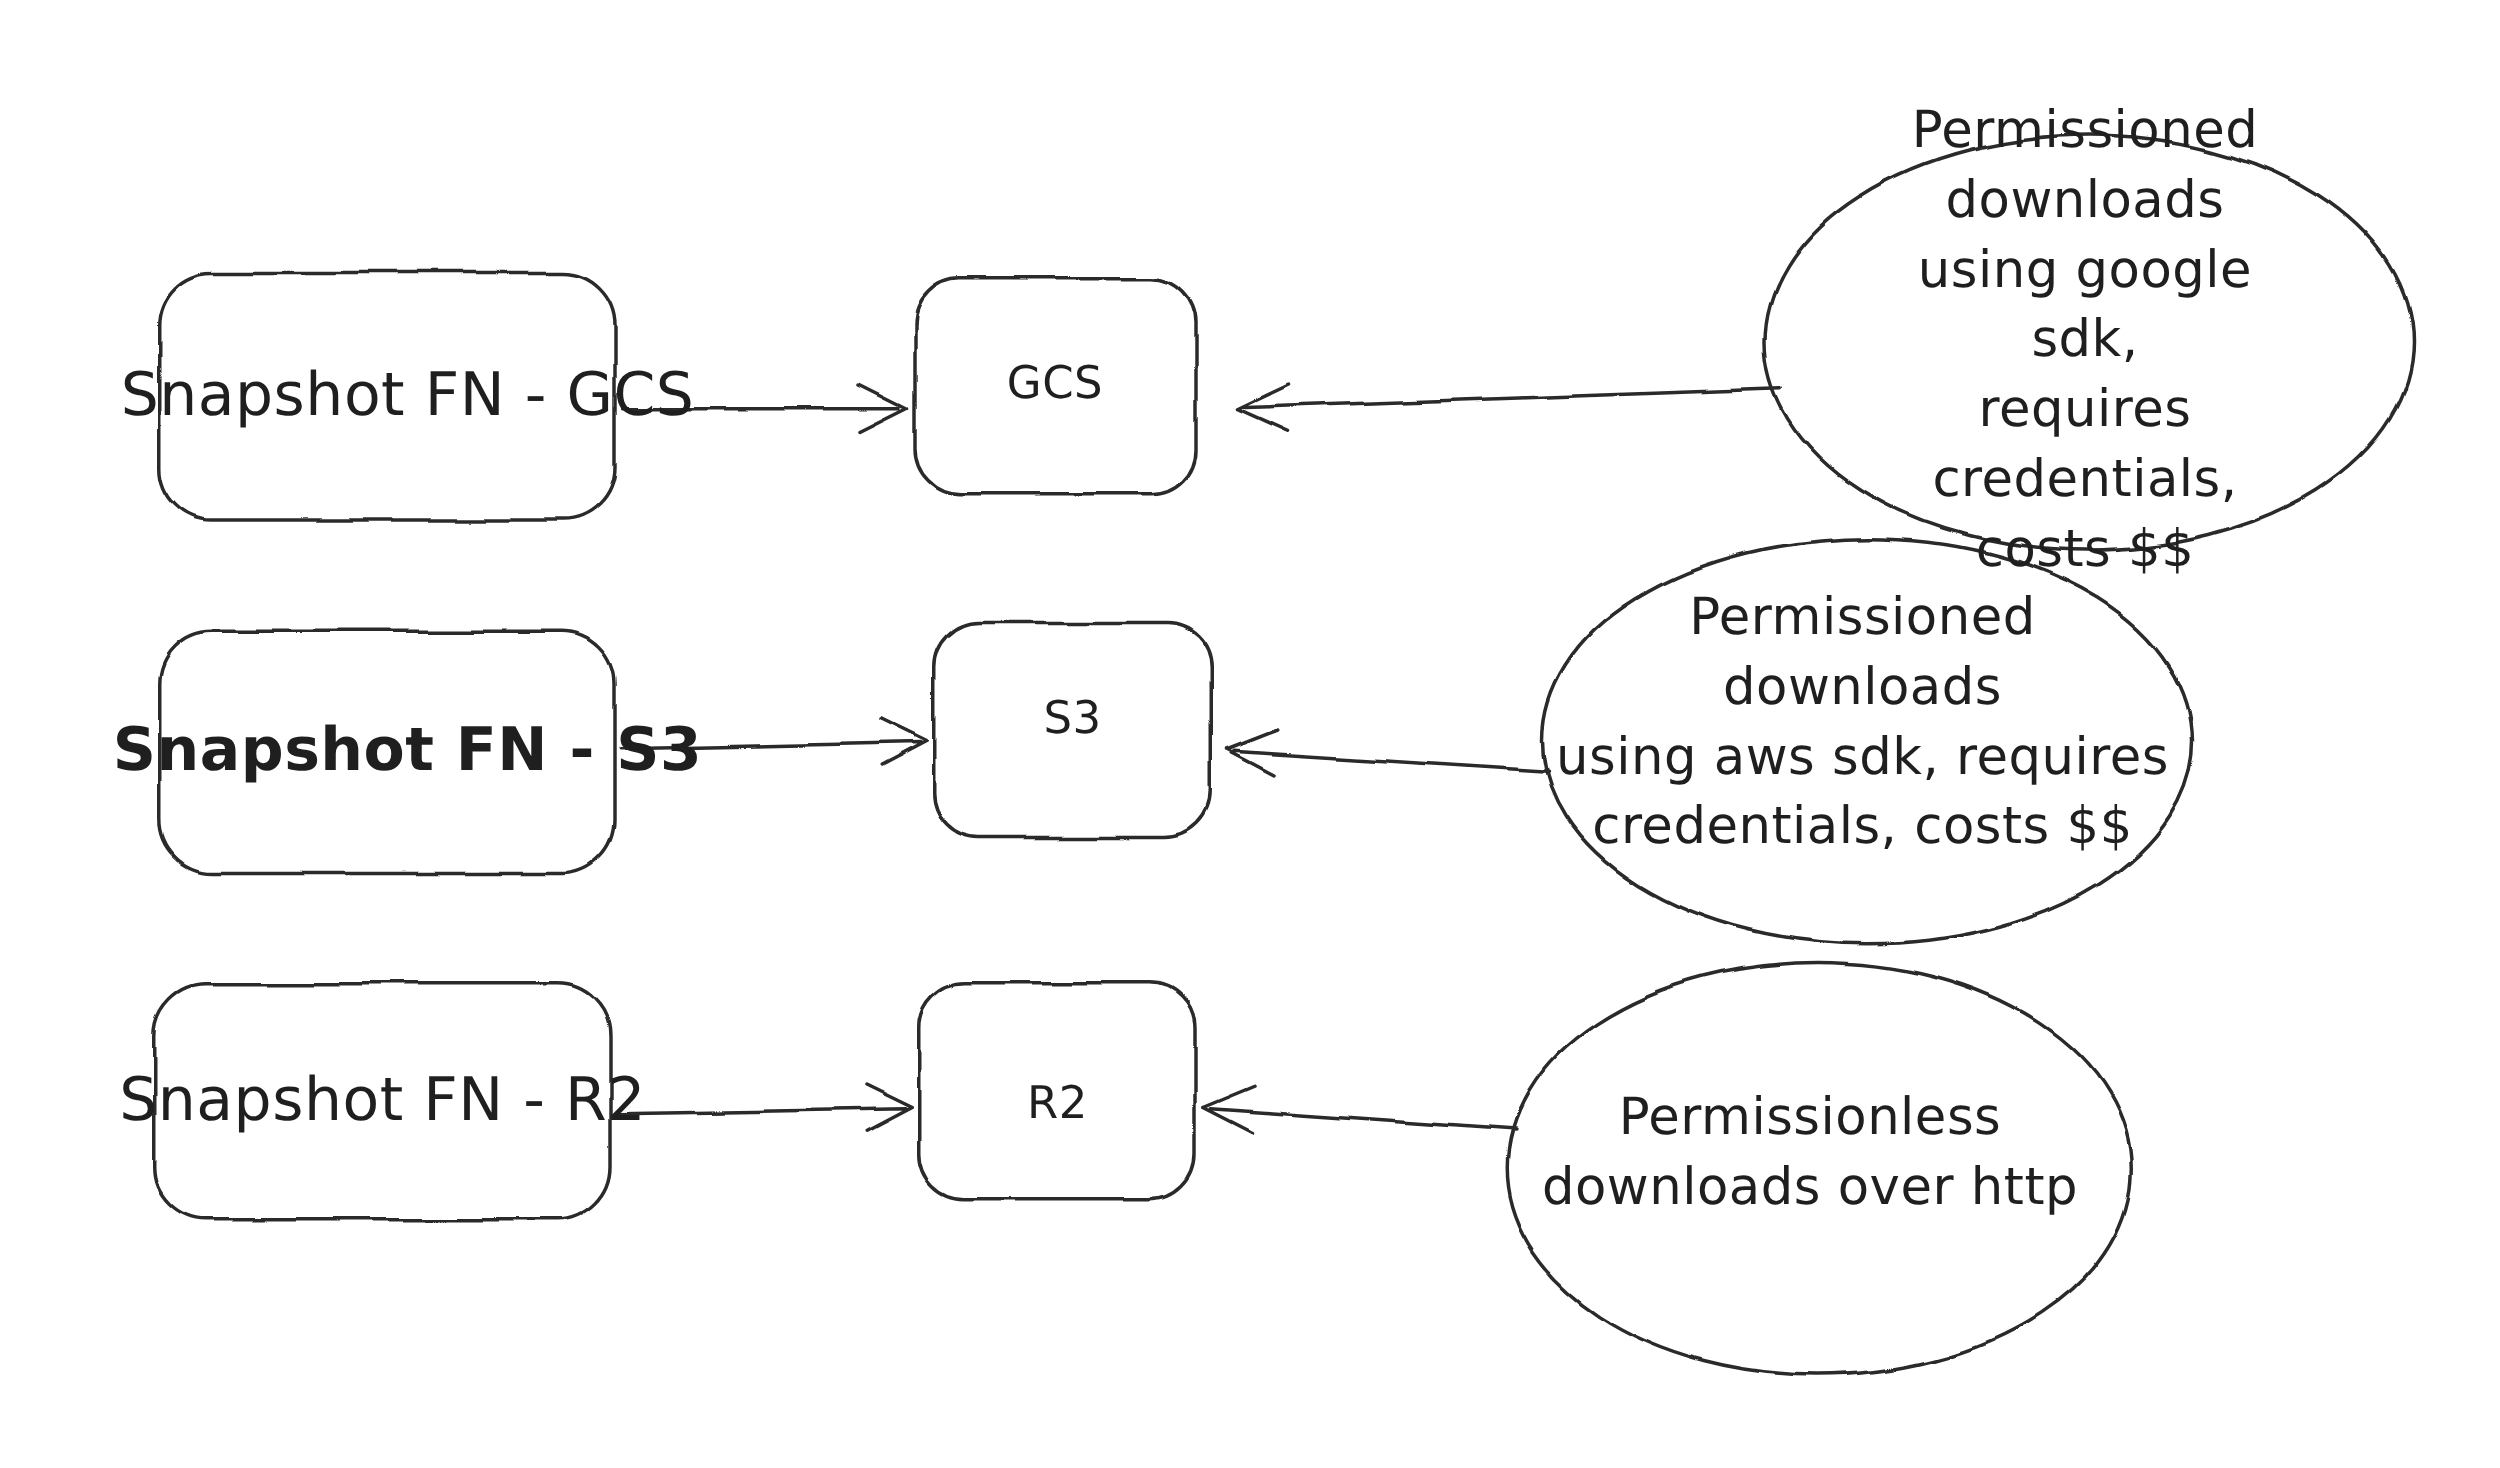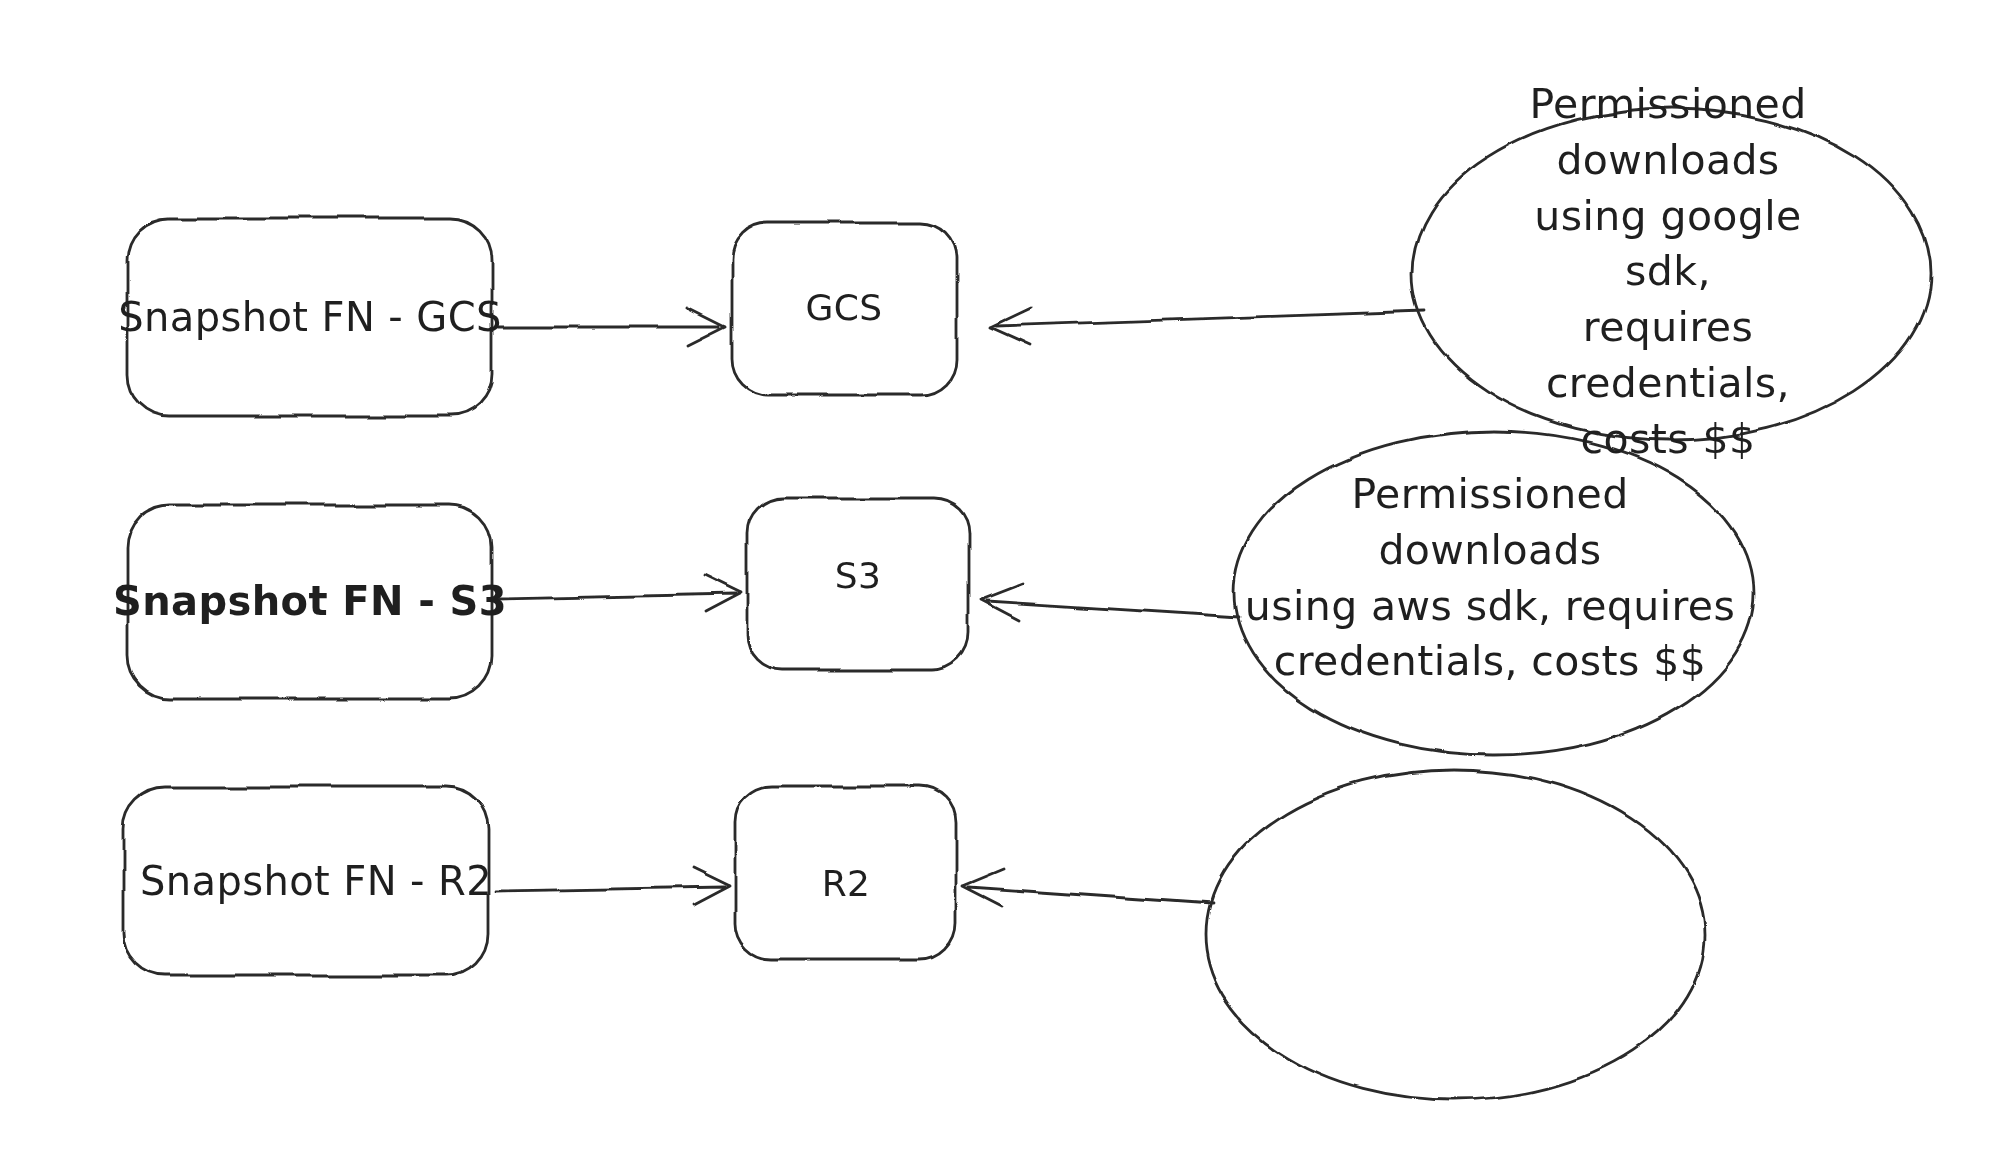--- a/index.html
+++ b/index.html
@@ -24,21 +24,21 @@
   }
   .label {
     position: absolute;
     transform: translate(-50%, -50%);
     white-space: pre-line;
     text-align: center;
     letter-spacing: 0.4px;
     line-height: 1.36;
     user-select: none;
   }
-  .node-label  { font-size: 40px; }
+  .node-label  { font-size: 48px; margin-left: 16px; }
   .store-label { font-size: 36px; text-align: right; }
   .note-label  { font-size: 41px; }
   .stroke {
     fill: none;
     stroke: #2b2b2b;
     stroke-width: 2.8;
     stroke-linecap: round;
     stroke-linejoin: round;
   }
 </style>
@@ -83,16 +83,18 @@
 using google sdk,
 requires credentials,
 costs $$</div>
 
   <div class="label node-label" style="left:310px;  top:601px;font-weight:bold;">Snapshot FN - S3</div>
   <div class="label store-label" style="left:858px;  top:576px;">S3</div>
   <div class="label note-label" style="left:1490px; top:578px;">Permissioned downloads
 using aws sdk, requires
 credentials, costs $$</div>
 
-  <div class="label node-label" style="left:316px;  top:881px;">Snapshot FN - R2</div>
+  <div class="label node-label" style="left:290px;  top:881px;">Snapshot FN - R2</div>
   <div class="label store-label" style="left:846px;  top:884px;">R2</div>
+  <div class="label note-label" style="left:1448px; top:922px;">Permissionless
+downloads over http</div>
 
 </div>
 
 </body></html>

